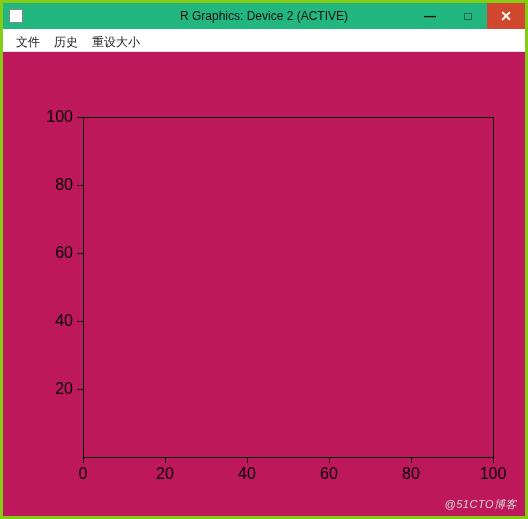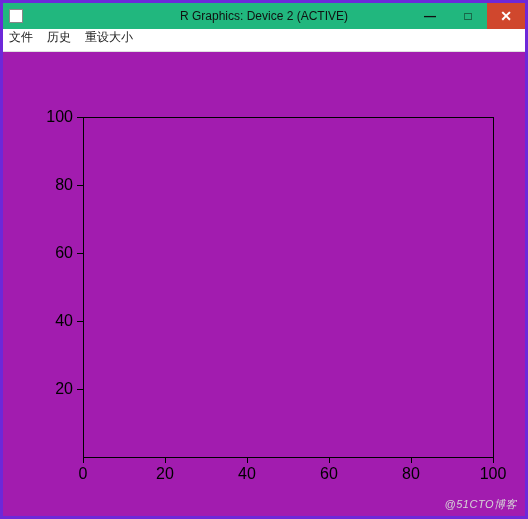--- a/index.html
+++ b/index.html
@@ -1,25 +1,25 @@
 <!DOCTYPE html>
 <html><head>
 <meta charset="utf-8">
 <style>
   body { margin:0; padding:0; font-family:"Segoe UI",Arial,sans-serif; background:#fff; width:528px; height:519px; position:relative; }
-  .outer-border { border:3px solid #6d28d9; box-sizing:border-box; width:528px; height:519px; background:#a21caf; position:relative; }
+  .outer-border { border:3px solid #84cc16; box-sizing:border-box; width:528px; height:519px; background:#be185d; position:relative; }
   .titlebar { height:26px; background:#21b77e; display:flex; align-items:center; color:#fff; font-size:12px; position:relative; }
   .app-icon { width:14px; height:14px; margin:0 6px 0 6px; background:#fff; border:1px solid #888; box-sizing:border-box; display:inline-block; }
   .title-text { flex:0 0 auto; position:absolute; left:50%; transform:translateX(-50%); color:#111; font-size:12px; background:transparent; }
   .titlebar .spacer { flex:1; }
   .win-btns { display:flex; height:100%; }
   .win-btn { width:38px; height:100%; display:flex; align-items:center; justify-content:center; font-weight:bold; }
   .win-min,.win-max { background:#21b77e; color:#111; }
   .win-close { background:#d0472d; color:#fff; font-size:14px; }
-  .menubar { height:22px; background:#fff; border-bottom:1px solid #e0e0e0; display:flex; align-items:flex-start; font-size:12px; color:#222; padding-left:6px; gap:14px; }
+  .menubar { height:22px; background:#fff; border-bottom:1px solid #e0e0e0; display:flex; align-items:flex-end; font-size:12px; color:#222; padding-left:13px; gap:14px; }
   .menubar span { cursor:default; }
   .plot-area { position:absolute; left:10px; right:10px; top:54px; bottom:10px; }
   svg { display:block; }
   .axis line, .axis path, .plot-frame { stroke:#000; fill:none; shape-rendering:crispEdges; }
   .watermark { position:absolute; right:8px; bottom:4px; font-size:11px; color:#d7d7d7; font-style:italic; letter-spacing:0.5px; }
 </style>
 </head>
 <body>
 
 <div class="outer-border">

